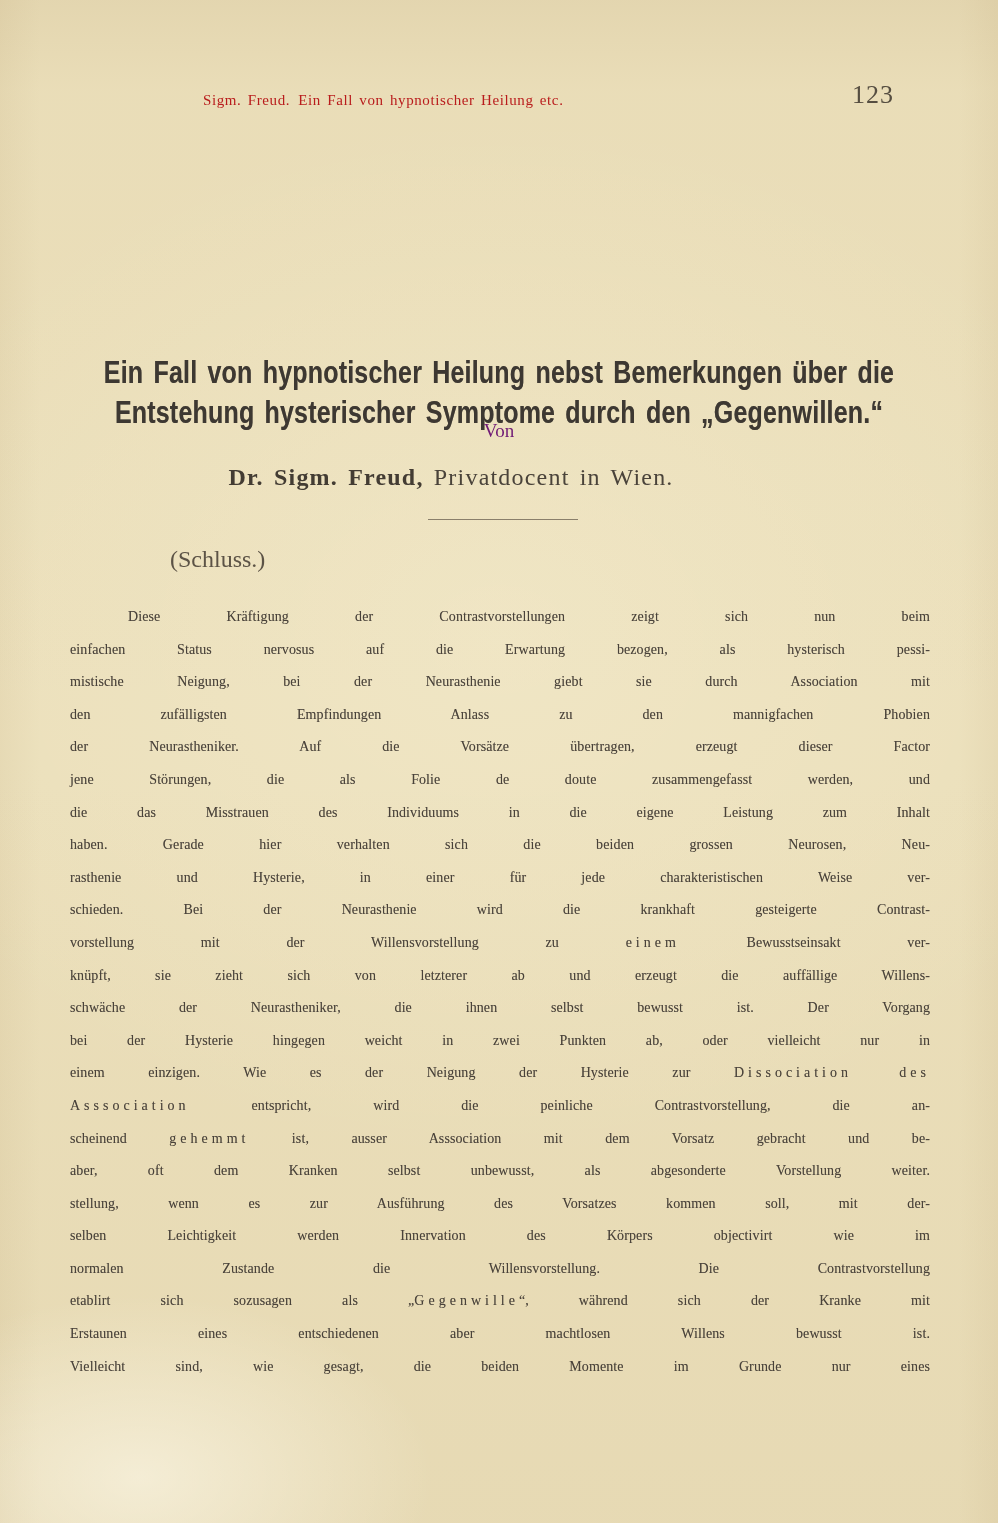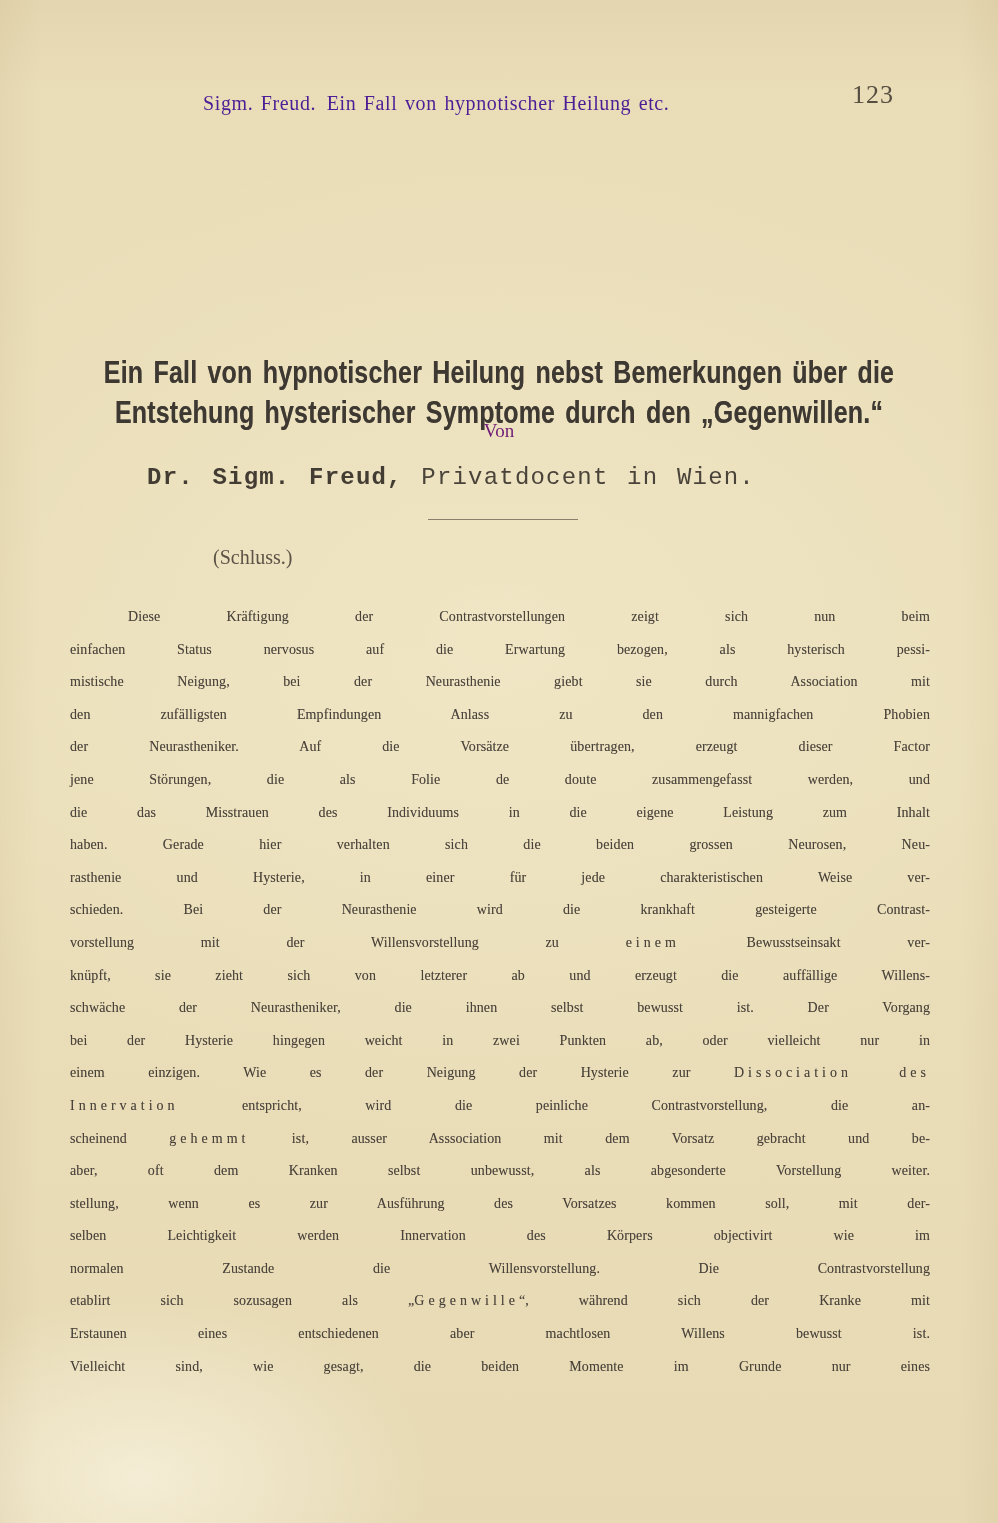--- a/index.html
+++ b/index.html
@@ -15,22 +15,22 @@
     position: absolute; inset: 0;
     background:
       radial-gradient(ellipse 420px 260px at 14% 97%, rgba(255,252,240,0.55), rgba(255,252,240,0) 70%),
       radial-gradient(ellipse 900px 700px at 50% 42%, rgba(255,250,228,0.25), rgba(255,250,228,0) 75%),
       linear-gradient(180deg, rgba(160,130,80,0.10) 0%, rgba(160,130,80,0.02) 6%, rgba(160,130,80,0.00) 50%, rgba(160,130,80,0.06) 100%),
       linear-gradient(90deg, rgba(160,130,80,0.08) 0%, rgba(160,130,80,0.00) 4%, rgba(160,130,80,0.00) 96%, rgba(160,130,80,0.08) 100%);
     pointer-events: none;
   }
   .running-header-text {
     position: absolute; left: 203px; top: 92px;
-    font-size: 20px; letter-spacing: 0.6px; word-spacing: 2px;
-    color: #4c1d95;
+    font-size: 15px; letter-spacing: 0.6px; word-spacing: 2px;
+    color: #b91c1c;
   }
   .page-number {
     position: absolute; left: 852px; top: 80px;
     font-size: 26px; color: #564e41; letter-spacing: 1px; font-family: Liberation Serif, serif;
   }
   .title {
     position: absolute; left: 60px; top: 352px; width: 878px;
     text-align: center;
     font-family: "Liberation Sans", sans-serif;
     font-weight: bold;
@@ -42,30 +42,29 @@
     text-shadow: 0 0 0.5px rgba(60,54,48,0.55);
   }
   .byline-von {
     position: absolute; left: 0; top: 420px; width: 998px;
     text-align: center; font-size: 19px; color: #701a75;
   }
   .byline-author {
     position: absolute; left: 0; top: 464px; width: 902px;
     text-align: center; font-size: 24px; letter-spacing: 1.2px; word-spacing: 3px;
     color: #4a433a;
-    font-family: Liberation Mono, monospace;
   }
   .byline-author .author-bold { font-weight: bold; color: #433c33; }
   .divider-rule {
     position: absolute; left: 428px; top: 519px; width: 150px; height: 0;
     border-top: 1.5px solid #8a7f6b;
   }
   .section-note {
     position: absolute; left: 170px; top: 546px;
-    font-size: 20px; color: #5c5346; margin-left: 43px;
+    font-size: 24px; color: #5c5346;
   }
   .body-text {
     position: absolute; left: 70px; top: 601px; width: 860px;
     font-size: 14px; line-height: 32.6px;
     color: #49423a;
     text-shadow: 0 0 0.6px rgba(73,66,58,0.35);
     letter-spacing: 0.1px;
   }
   .bodyline {
     text-align: justify;
@@ -111,21 +110,21 @@
       <div class="bodyline"><span>jene Störungen, die als Folie de doute zusammengefasst werden, und</span></div>
       <div class="bodyline"><span>die das Misstrauen des Individuums in die eigene Leistung zum Inhalt</span></div>
       <div class="bodyline"><span>haben. Gerade hier verhalten sich die beiden grossen Neurosen, Neu-</span></div>
       <div class="bodyline"><span>rasthenie und Hysterie, in einer für jede charakteristischen Weise ver-</span></div>
       <div class="bodyline"><span>schieden. Bei der Neurasthenie wird die krankhaft gesteigerte Contrast-</span></div>
       <div class="bodyline"><span>vorstellung mit der Willensvorstellung zu </span><span class="sp">einem</span><span> Bewusstseinsakt ver-</span></div>
       <div class="bodyline"><span>knüpft, sie zieht sich von letzterer ab und erzeugt die auffällige Willens-</span></div>
       <div class="bodyline"><span>schwäche der Neurastheniker, die ihnen selbst bewusst ist. Der Vorgang</span></div>
       <div class="bodyline"><span>bei der Hysterie hingegen weicht in zwei Punkten ab, oder vielleicht nur in</span></div>
       <div class="bodyline"><span>einem einzigen. Wie es der Neigung der Hysterie zur </span><span class="sp">Dissociation des</span></div>
-      <div class="bodyline"><span class="sp">Innervation</span><span> entspricht, wird die peinliche Contrastvorstellung, die an-</span></div>
+      <div class="bodyline"><span class="sp">Asssociation</span><span> entspricht, wird die peinliche Contrastvorstellung, die an-</span></div>
       <div class="bodyline"><span>scheinend </span><span class="sp">gehemmt</span><span> ist, ausser Asssociation mit dem Vorsatz gebracht und be-</span></div>
       <div class="bodyline"><span>aber, oft dem Kranken selbst unbewusst, als abgesonderte Vorstellung weiter.</span></div>
       <div class="bodyline"><span>stellung, wenn es zur Ausführung des Vorsatzes kommen soll, mit der-</span></div>
       <div class="bodyline"><span>selben Leichtigkeit werden Innervation des Körpers objectivirt wie im</span></div>
       <div class="bodyline"><span>normalen Zustande die Willensvorstellung. Die Contrastvorstellung</span></div>
       <div class="bodyline"><span>etablirt sich sozusagen als „</span><span class="sp">Gegenwille</span><span>“, während sich der Kranke mit</span></div>
       <div class="bodyline"><span>Erstaunen eines entschiedenen aber machtlosen Willens bewusst ist.</span></div>
       <div class="bodyline"><span>Vielleicht sind, wie gesagt, die beiden Momente im Grunde nur eines</span></div>
     </div>
 </div>

